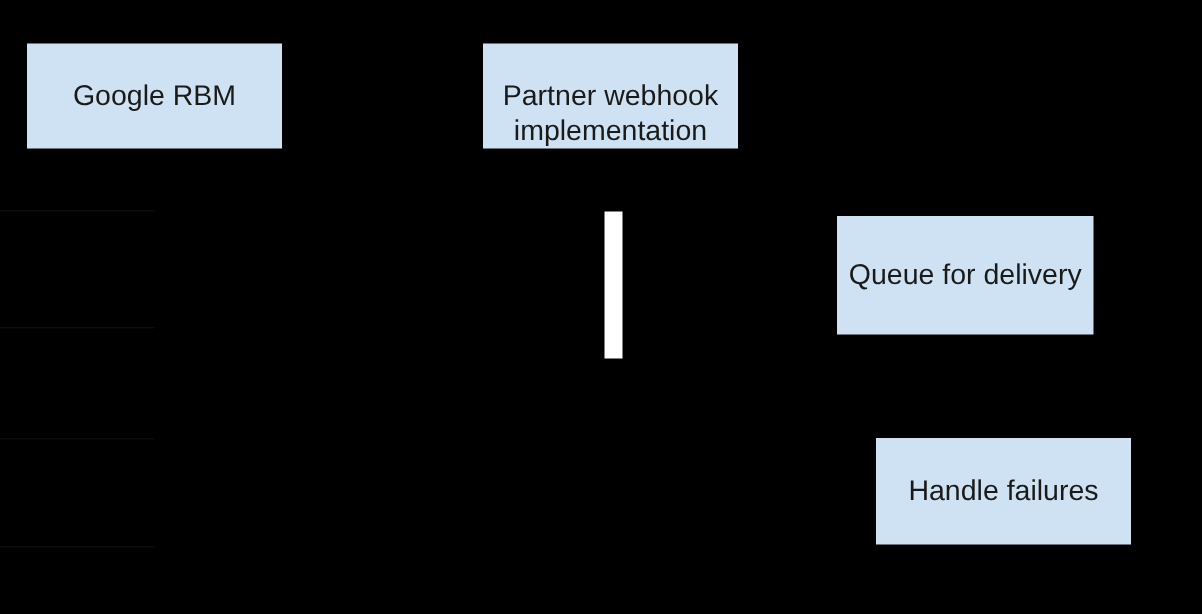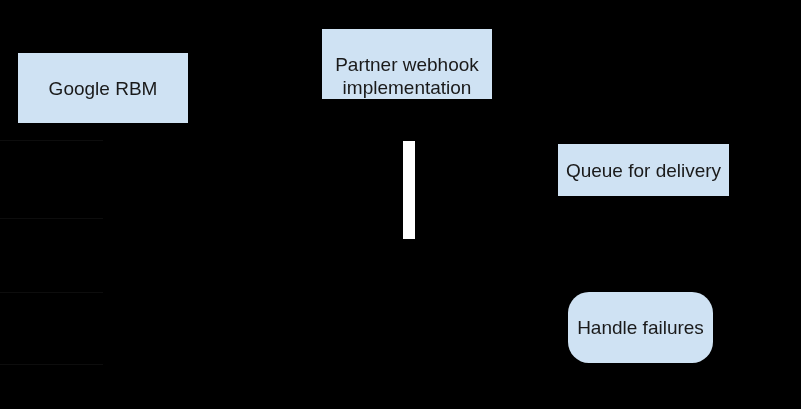--- a/index.html
+++ b/index.html
@@ -28,42 +28,40 @@
   }
   .node span {
     display: block;
     padding: 0 6px;
   }
   .node-google-rbm {
     left: 18px;
     top: 29px;
     width: 170px;
     height: 70px;
-    margin-top: 24px;
   }
   .node-partner-webhook {
     left: 322px;
     top: 29px;
     width: 170px;
     height: 70px;
     align-items: flex-end;
   }
   .node-queue-for-delivery {
     left: 558px;
     top: 144px;
     width: 171px;
-    height: 52px;
+    height: 79px;
     justify-content: center;
   }
   .node-handle-failures {
-    left: 568px;
+    left: 584px;
     top: 292px;
-    width: 145px;
+    width: 170px;
     height: 71px;
-    border-radius: 21px;
   }
   .activation-bar {
     position: absolute;
     left: 403px;
     top: 141px;
     width: 12px;
     height: 98px;
     background: #ffffff;
   }
   .hairline {

